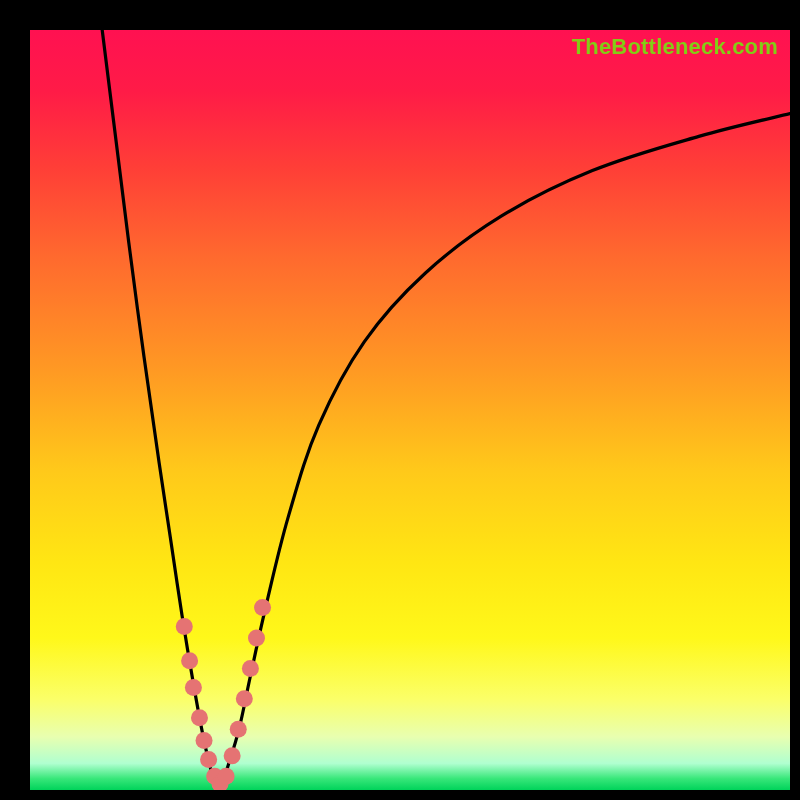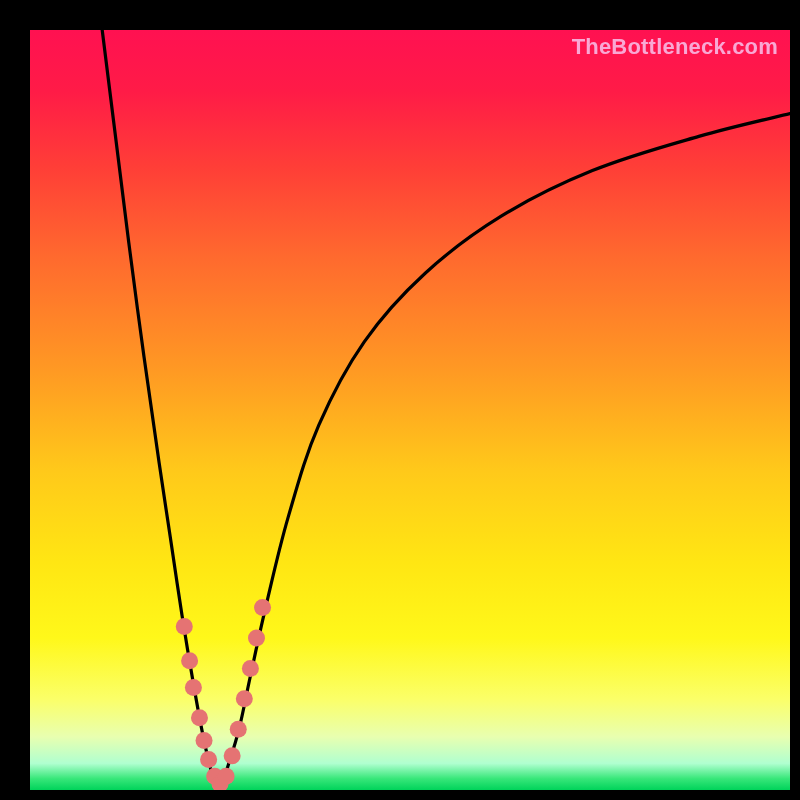--- a/index.html
+++ b/index.html
@@ -28,21 +28,21 @@
   .gradient-bg {
     position: absolute;
     inset: 0;
   }
   .watermark {
     position: absolute;
     top: 4px;
     right: 12px;
     font-size: 22px;
     font-weight: 600;
-    color: #f9a8d4;
+    color: #84cc16;
     letter-spacing: 0.2px;
     font-family: "Segoe UI", Arial, sans-serif;
   }
   svg.curve {
     position: absolute;
     inset: 0;
   }
 </style>
 </head>
 <body>

